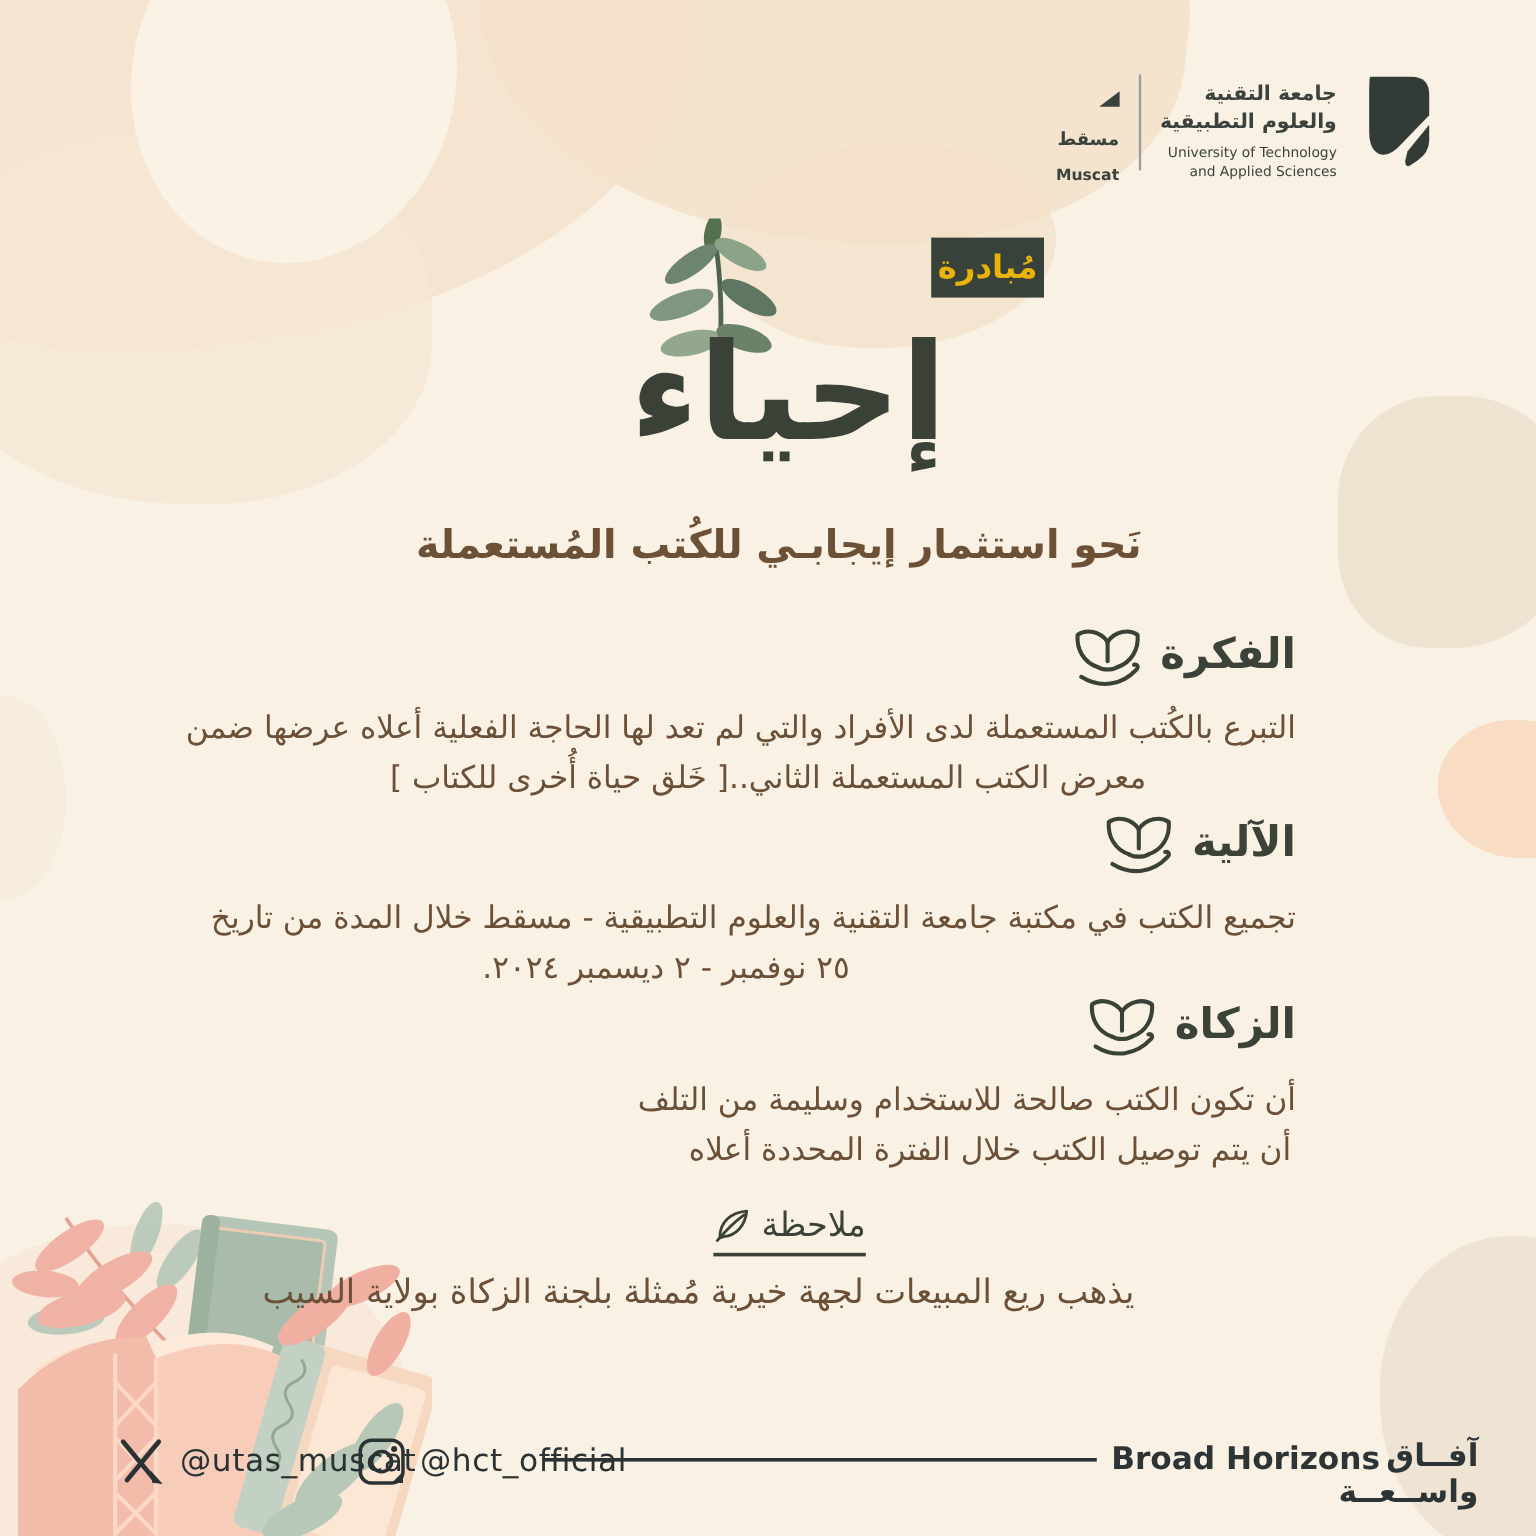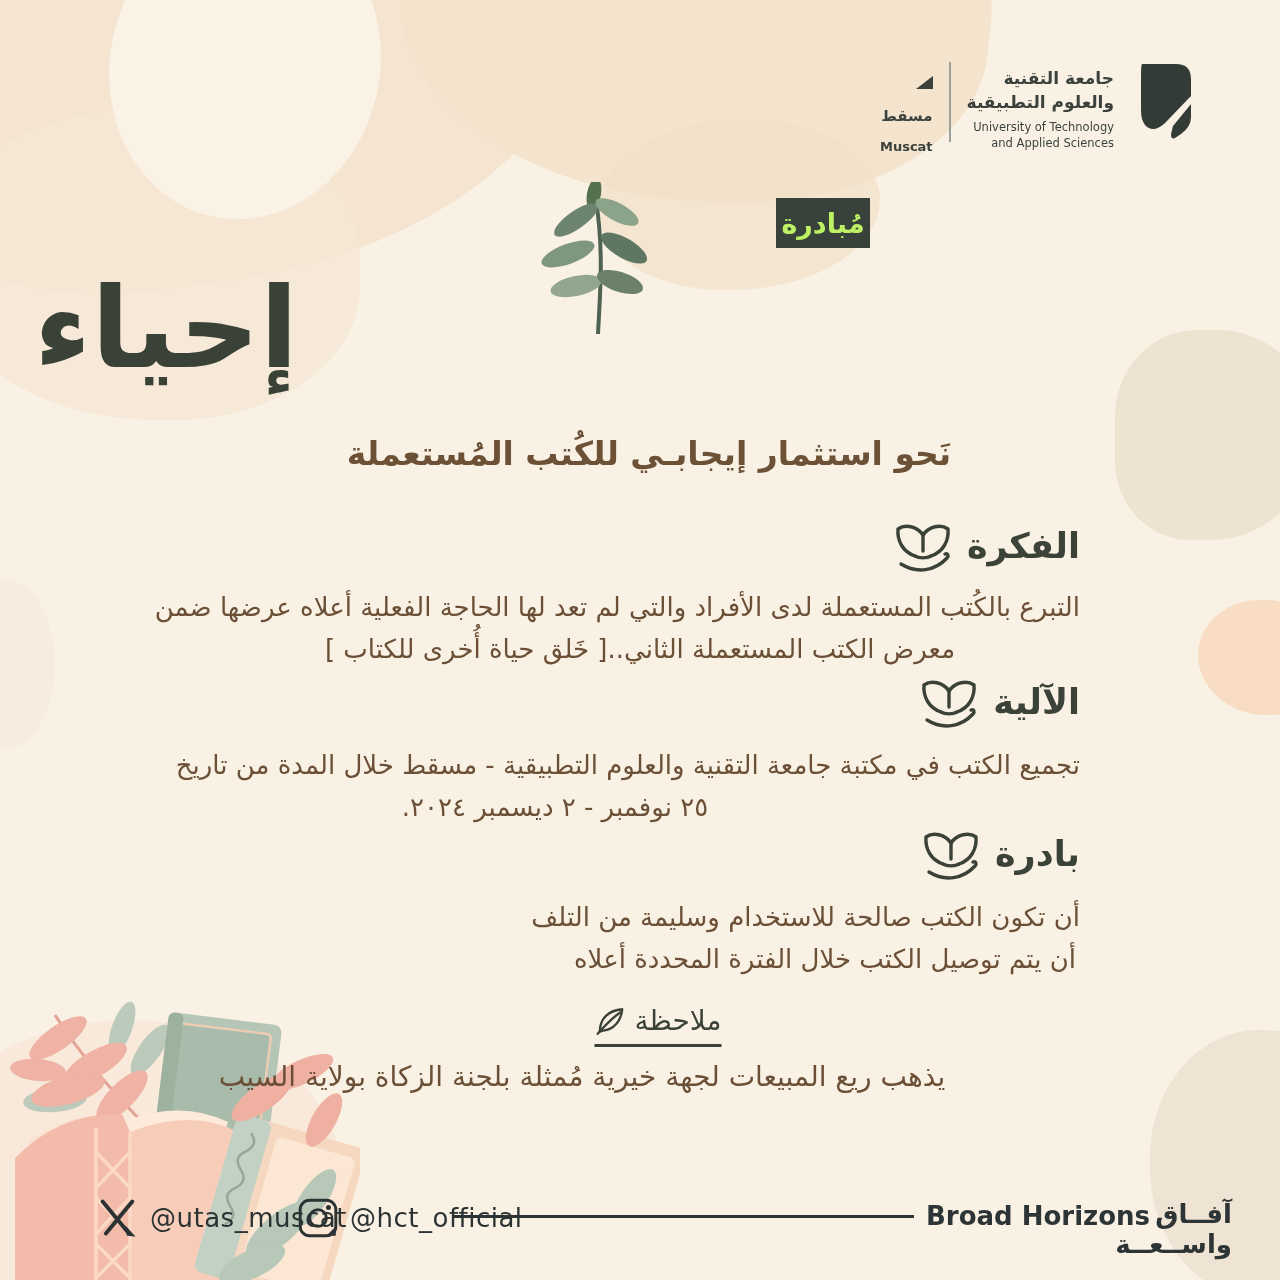--- a/index.html
+++ b/index.html
@@ -26,23 +26,23 @@
   .branch .tri{width:0;height:0;border-right:17px solid #3b423d;border-top:13px solid transparent;margin-bottom:4px;}
   .branch .ar{font-size:15px;font-weight:700;color:#3b423d;}
   .branch .en{font-size:13px;font-weight:700;color:#3b423d;}
   .logo-divider{width:2px;height:80px;background:#9aa09a;}
   .uni-names{display:flex;flex-direction:column;align-items:flex-end;gap:1px;padding-top:14px;}
   .uni-names .ar{font-size:17px;font-weight:700;line-height:1.35;color:#3b423d;}
   .uni-names .en{font-size:11.5px;font-weight:400;line-height:1.3;color:#3b423d;}
   .uni-names .en.first{margin-top:5px;}
   
   .badge{position:absolute;left:776px;top:198px;width:94px;height:50px;background:#39413b;
-    color:#bef264;font-size:27px;font-weight:600;display:flex;align-items:center;justify-content:center;direction:rtl;}
+    color:#eab308;font-size:27px;font-weight:600;display:flex;align-items:center;justify-content:center;direction:rtl;}
   .plant{position:absolute;left:520px;top:182px;}
-  .title{position:absolute;left:0;right:0;top:256px;text-align:left;padding-left:34px;
+  .title{position:absolute;left:0;right:0;top:256px;text-align:center;padding-left:34px;
     font-size:112px;font-weight:700;color:#3a4137;direction:rtl;line-height:1.3;}
   .subtitle{position:absolute;left:0;right:0;top:434px;text-align:center;padding-left:18px;
     font-size:33px;font-weight:600;color:#6c5137;direction:rtl;}
   
   .sec-head{position:absolute;right:200px;display:flex;direction:rtl;align-items:center;gap:12px;}
   .sec-head .txt{font-size:35px;font-weight:700;color:#3b4338;}
   .sec-head svg{margin-top:6px;}
   .sec-body{position:absolute;right:200px;width:880px;direction:rtl;text-align:center;
     font-size:26px;font-weight:500;color:#6b5037;line-height:42px;}
   .sec-body .ln{white-space:nowrap;}
@@ -199,21 +199,21 @@
         <path d="M32,14 L32,30"></path>
         <path d="M10,43 C26,53 44,50 56,37 C58,35 57,32 54,33"></path>
       </svg>
     </div>
     <div class="sec-body sb2">
       <div class="ln">تجميع الكتب في مكتبة جامعة التقنية والعلوم التطبيقية - مسقط  خلال المدة من تاريخ</div>
       <div class="ln shift-left">٢٥ نوفمبر - ٢ ديسمبر ٢٠٢٤.</div>
     </div>
 
     <div class="sec-head sh3">
-      <span class="txt">بادرة</span>
+      <span class="txt">الزكاة</span>
       <svg width="64" height="58" viewBox="0 0 64 56" fill="none" stroke="#3a4238" stroke-width="3.4" stroke-linecap="round" stroke-linejoin="round">
         <path d="M32,14 C26,5 14,3 7,8 C6,20 12,31 24,35"></path>
         <path d="M32,14 C38,5 50,3 57,8 C58,20 52,31 40,35"></path>
         <path d="M24,35 C28,37.5 36,37.5 40,35"></path>
         <path d="M32,14 L32,30"></path>
         <path d="M10,43 C26,53 44,50 56,37 C58,35 57,32 54,33"></path>
       </svg>
     </div>
     <div class="sec-body sb3">
       <div class="ln">أن تكون الكتب صالحة للاستخدام وسليمة من التلف</div>

